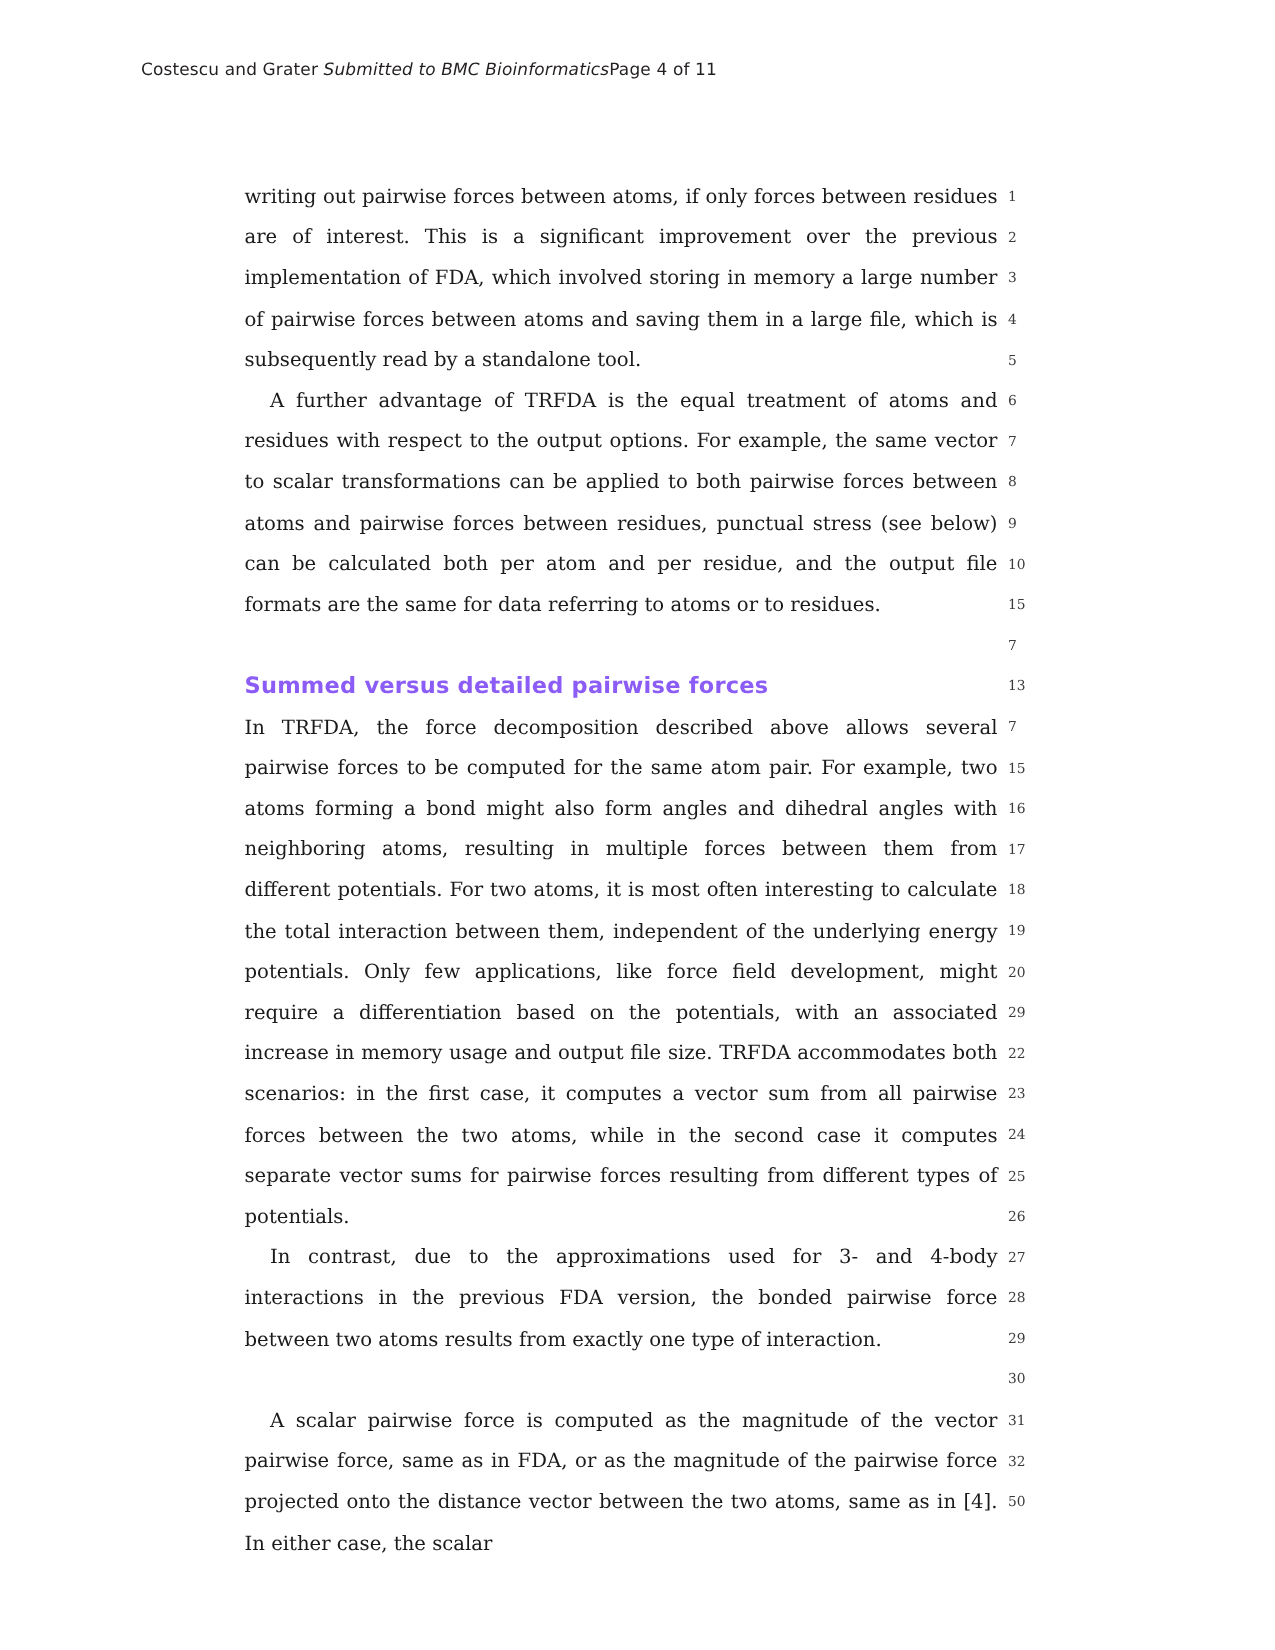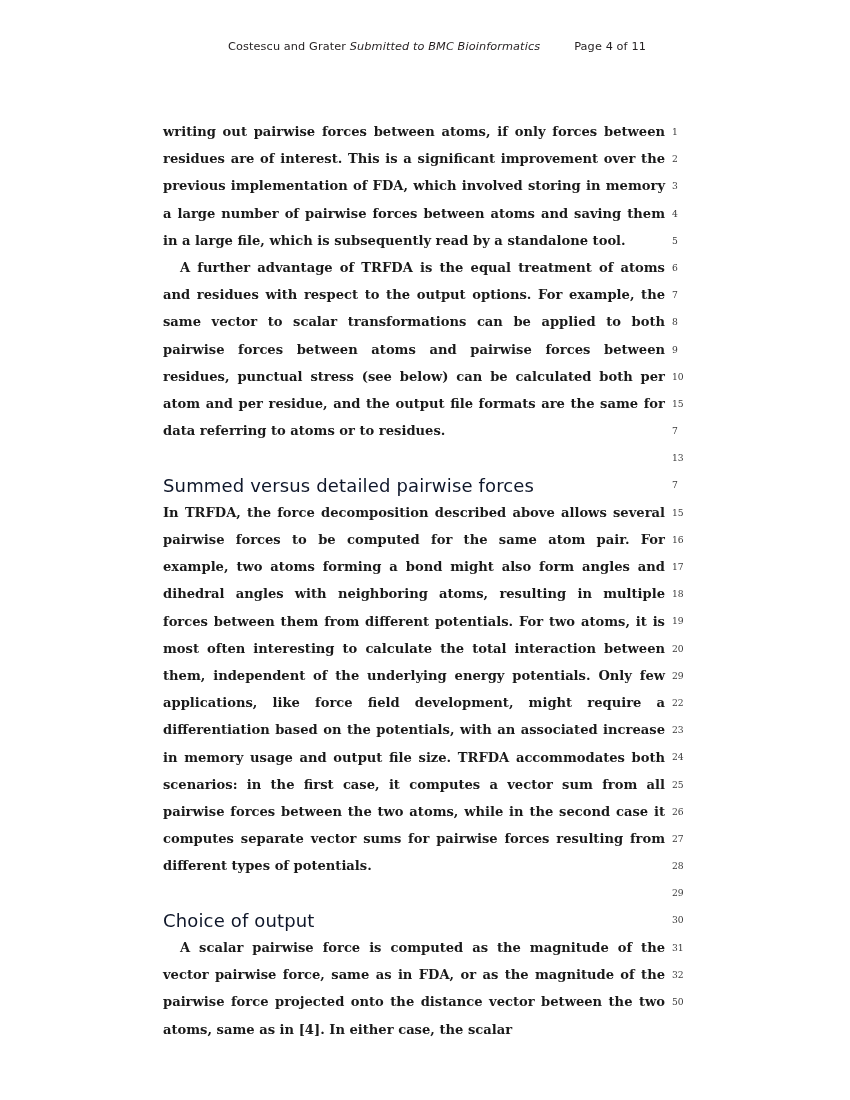--- a/index.html
+++ b/index.html
@@ -17,69 +17,67 @@
   }
 
   
   .running-head {
     position: absolute;
     top: 40px;
     left: 94px;
     right: 70px;
     height: 20px;
     display: flex;
-    justify-content: center;
+    justify-content: flex-start;
     align-items: baseline;
     font-family: "DejaVu Sans", "Liberation Sans", sans-serif;
     font-size: 11.3px;
     color: #231f20;
     letter-spacing: 0.1px;
   }
   .head-left {
     white-space: nowrap;
   }
   .head-left .journal {
     font-style: italic;
   }
   .head-right {
     white-space: nowrap;
     font-size: 11.3px;
-    margin-left: 34px;
   }
 
   
   .column {
     position: absolute;
     top: 118px;
     left: 163px;
     width: 502px;
     font-family: "DejaVu Serif", "Liberation Serif", serif;
     font-size: 13.1px;
     color: #1a1a1a;
   }
 
   p.body {
     margin: 0;
     text-align: justify;
     text-justify: inter-word;
     line-height: 27.2px;
     hyphens: manual;
-    font-weight: bold;
     -webkit-hyphens: manual;
   }
   p.body.indent {
     text-indent: 17px;
   }
 
   h2.section {
     margin: 0;
     font-family: "DejaVu Sans", "Liberation Sans", sans-serif;
-    font-size: 18px;
-    font-weight: 400;
-    color: #0f172a;
+    font-size: 15px;
+    font-weight: 700;
+    color: #8b5cf6;
     line-height: 27.2px;
     letter-spacing: 0.15px;
   }
 
   
   .gap-section-before { height: 27.2px; }
 
   
   .linenos {
     position: absolute;
@@ -115,24 +113,24 @@
     <p class="body">writing out pairwise forces between atoms, if only forces between residues are of interest. This is a significant improvement over the previous implementation of FDA, which involved storing in memory a large number of pairwise forces between atoms and saving them in a large file, which is subsequently read by a standalone tool.</p>
 
     <p class="body indent">A further advantage of TRFDA is the equal treatment of atoms and residues with respect to the output options. For example, the same vector to scalar transformations can be applied to both pairwise forces between atoms and pairwise forces between residues, punctual stress (see below) can be calculated both per atom and per residue, and the output file formats are the same for data referring to atoms or to residues.</p>
 
     <div class="gap-section-before"></div>
 
     <h2 class="section">Summed versus detailed pairwise forces</h2>
 
     <p class="body">In TRFDA, the force decomposition described above allows several pairwise forces to be computed for the same atom pair. For example, two atoms forming a bond might also form angles and dihedral angles with neighboring atoms, resulting in multiple forces between them from different potentials. For two atoms, it is most often interesting to calculate the total interaction between them, independent of the underlying energy potentials. Only few applications, like force field development, might require a differentiation based on the potentials, with an associated increase in memory usage and output file size. TRFDA accommodates both scenarios: in the first case, it computes a vector sum from all pairwise forces between the two atoms, while in the second case it computes separate vector sums for pairwise forces resulting from different types of potentials.</p>
 
+    <p class="body indent">In contrast, due to the approximations used for 3- and 4-body interactions in the previous FDA version, the bonded pairwise force between two atoms results from exactly one type of interaction.</p>
 
     <div class="gap-section-before"></div>
 
-    <h2 class="section">Choice of output</h2>
 
 
     <p class="body indent">A scalar pairwise force is computed as the magnitude of the vector pairwise force, same as in FDA, or as the magnitude of the pairwise force projected onto the distance vector between the two atoms, same as in [4]. In either case, the scalar</p>
 
   </div>
 
   <div class="linenos">
       <div class="lineno">1</div>
       <div class="lineno">2</div>
       <div class="lineno">3</div>

